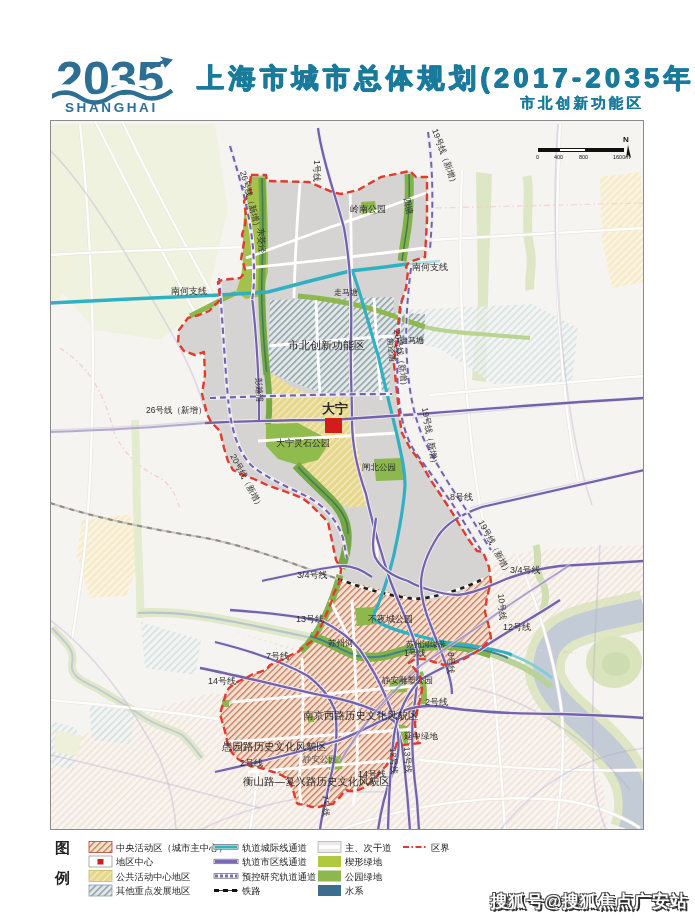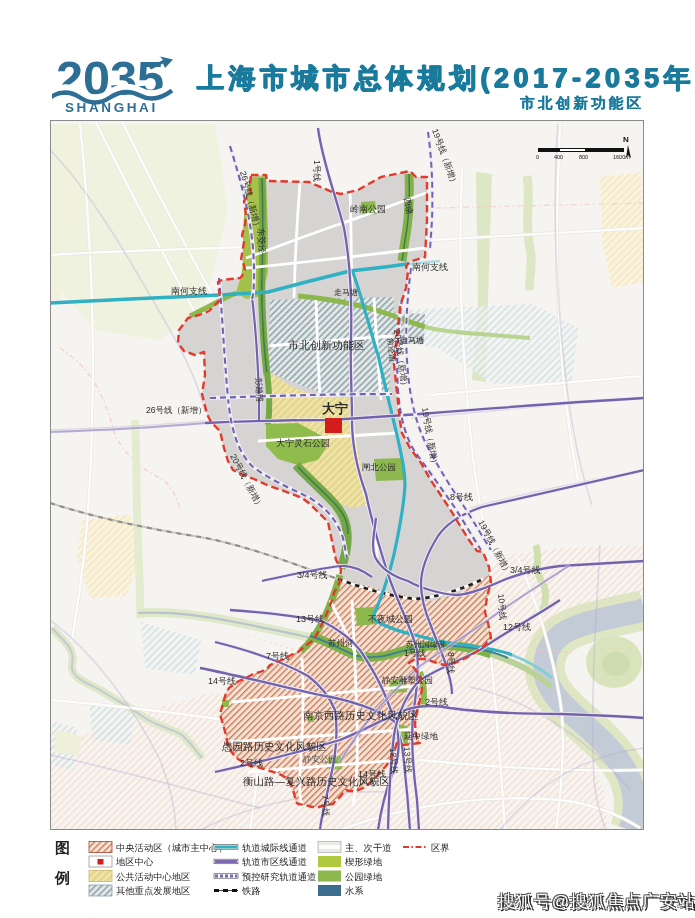--- a/index.html
+++ b/index.html
@@ -480,13 +480,13 @@
 <rect x="318" y="870.5" width="23" height="11" fill="#8cb84e"></rect>
 <text x="345" y="879.5" font-size="9.3" fill="#222">公园绿地</text>
 
 <rect x="318" y="885.0" width="23" height="11" fill="#3a6d8e"></rect>
 <text x="345" y="894.0" font-size="9.3" fill="#222">水系</text>
 
 <line x1="403" y1="847.0" x2="427" y2="847.0" stroke="#e23a2c" stroke-width="2.2" stroke-dasharray="6 2.5 1.5 2.5"></line>
 <text x="431" y="850.5" font-size="9.3" fill="#222">区界</text>
 </svg>
 
-<div class="abs" style="left:8px;top:890px;width:688px;text-align:right;font-size:17px;font-weight:normal;color:#ffffff;text-shadow:2px 2px 0 #2e2e2e,-1px -1px 0 #555,1px -1px 0 #444,-1px 1px 0 #444;letter-spacing:1px">搜狐号@搜狐焦点广安站</div>
+<div class="abs" style="left:0;top:890px;width:688px;text-align:right;font-size:17px;font-weight:bold;color:#ffffff;text-shadow:2px 2px 0 #2e2e2e,-1px -1px 0 #555,1px -1px 0 #444,-1px 1px 0 #444;letter-spacing:1px">搜狐号@搜狐焦点广安站</div>
 
 </body></html>

